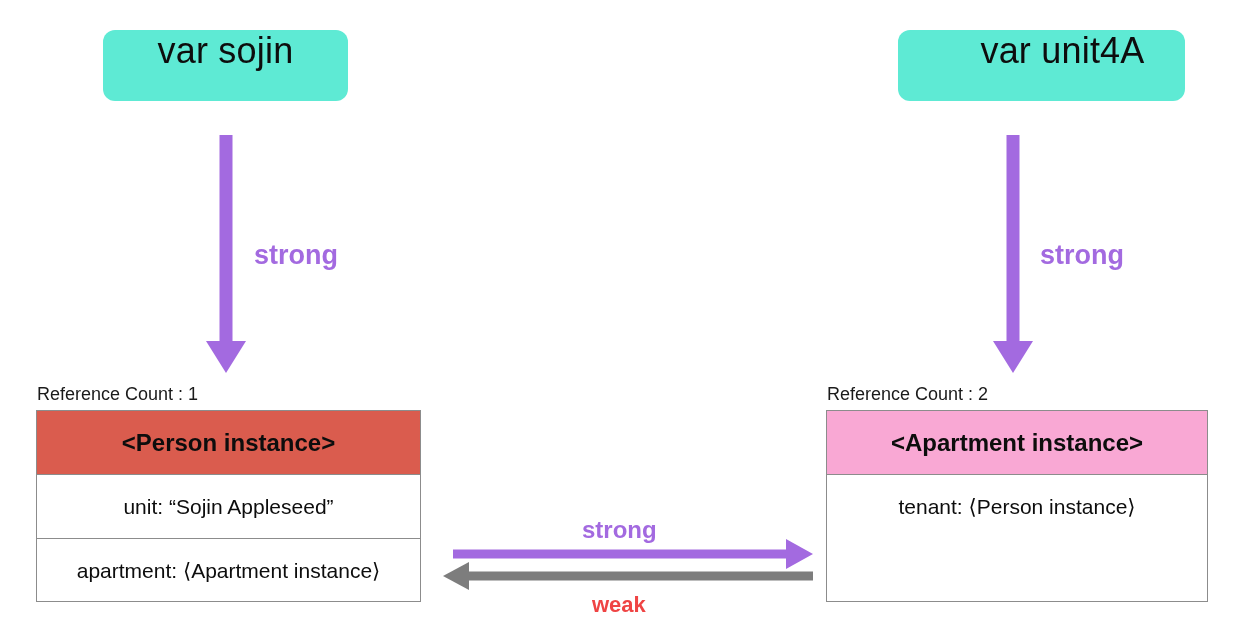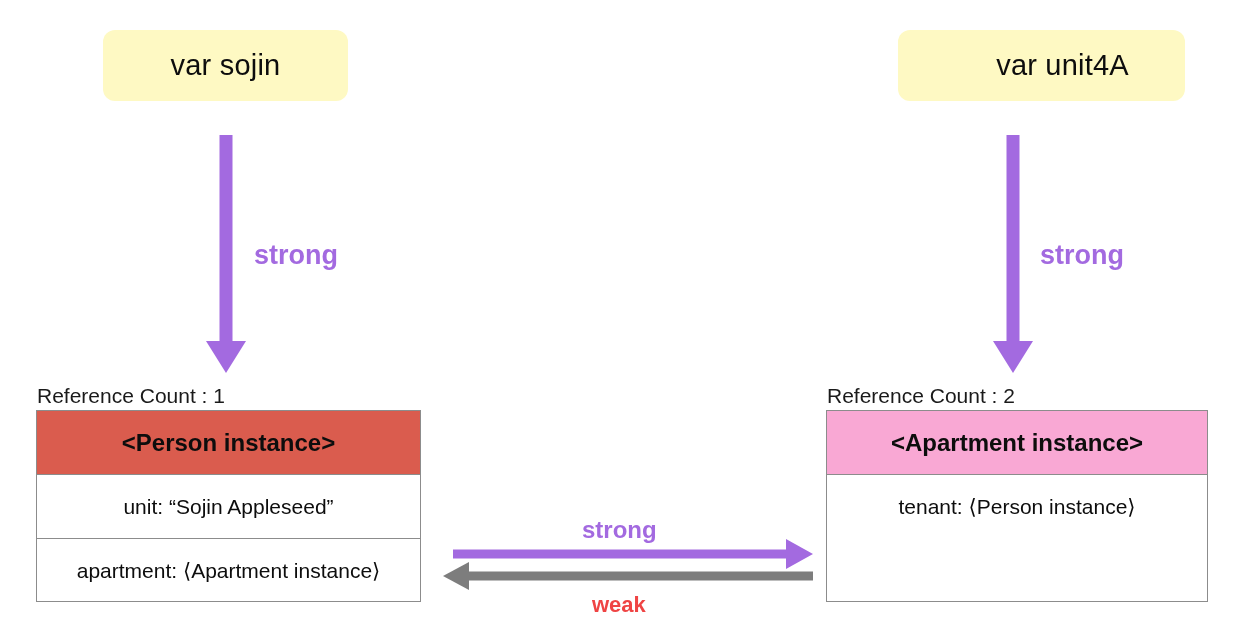--- a/index.html
+++ b/index.html
@@ -18,26 +18,25 @@
   .stage {
     position: absolute;
     left: 0; top: 0;
     width: 1246px;
     height: 634px;
   }
 
   
   .var-box {
     position: absolute;
-    background: #fef9c3;
+    background: #5eead4;
     border-radius: 12px;
     display: flex;
-    align-items: center;
     justify-content: center;
-    font-size: 29px;
+    font-size: 36px;
     font-weight: 400;
     color: #0d0d0d;
     letter-spacing: 0.2px;
   }
   #var-box-left  { left: 103px; top: 30px; width: 245px; height: 71px; }
   #var-box-right { left: 898px; top: 30px; width: 245px; height: 71px; padding-left: 42px; }
 
   
   .v-arrow {
     position: absolute;
@@ -70,21 +69,21 @@
     font-weight: 700;
     color: #a36ae0;
     white-space: nowrap;
   }
   #label-strong-left  { left: 254px; top: 240px; }
   #label-strong-right { left: 1040px; top: 240px; }
 
   
   .ref-count {
     position: absolute;
-    font-size: 21px;
+    font-size: 18px;
     font-weight: 400;
     color: #1a1a1a;
     white-space: nowrap;
   }
   #ref-count-left  { left: 37px; top: 384px; }
   #ref-count-right { left: 827px; top: 384px; }
 
   .instance-table {
     position: absolute;
     border: 1px solid #8c8c8c;

